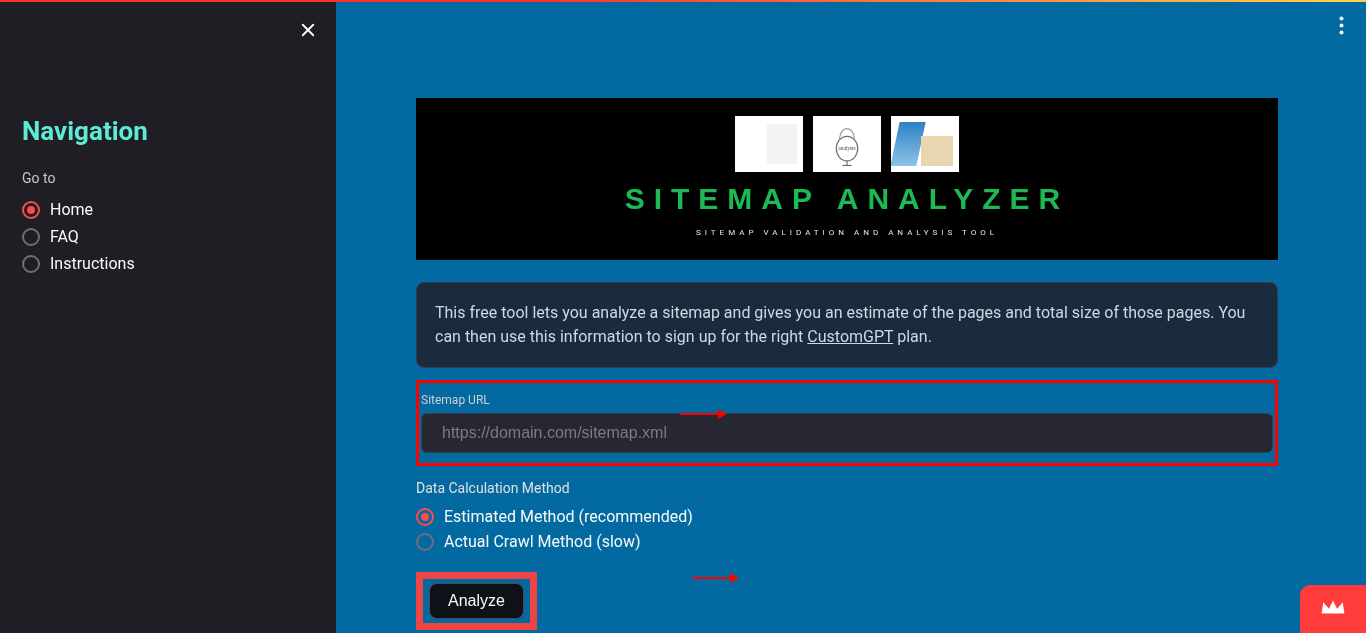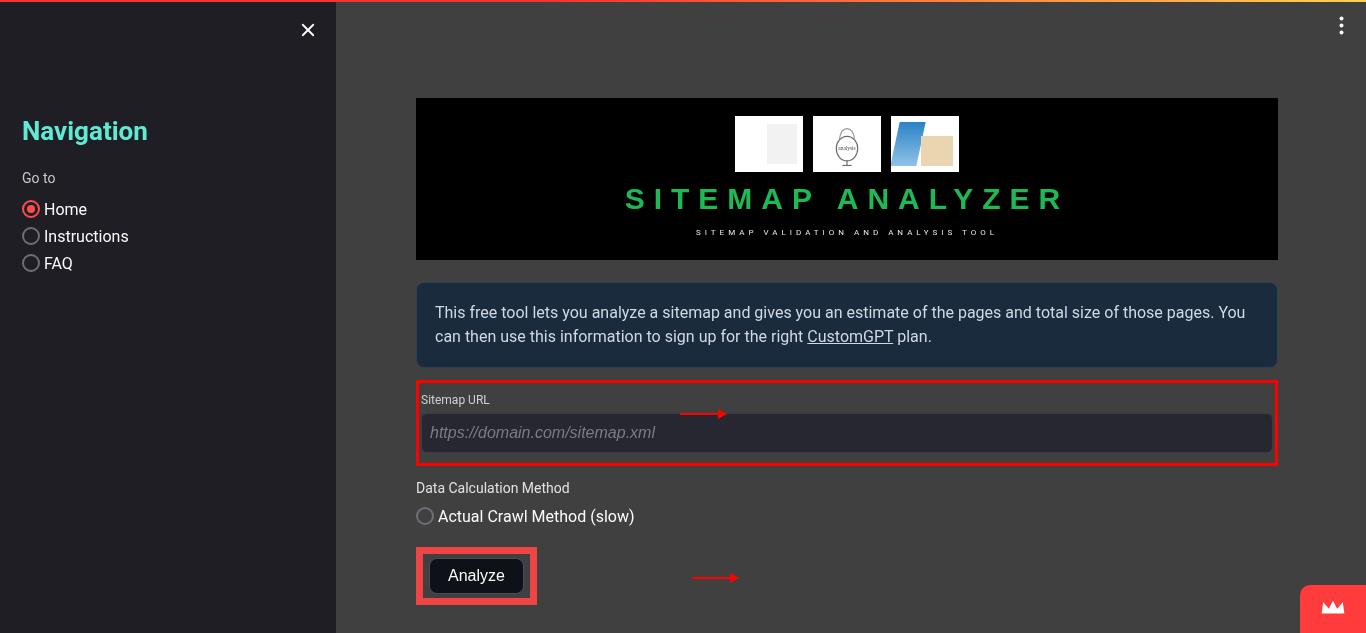--- a/index.html
+++ b/index.html
@@ -53,22 +53,22 @@
     margin-bottom: 24px;
     color: #5eead4;
   }
   .sidebar .goto {
     font-size: 14px;
     color: #c7c7c7;
     margin-bottom: 10px;
   }
   .nav-item {
     display: flex;
-    align-items: flex-start;
-    gap: 4px;
+    align-items: center;
+    gap: 10px;
     padding: 4px 0;
     cursor: pointer;
     color: #fafafa;
     font-size: 16px;
   }
   .radio-outer {
     width: 18px; height: 18px;
     border-radius: 50%;
     border: 2px solid #6e6e78;
     display:flex;align-items:center;justify-content:center;
@@ -81,21 +81,21 @@
     background: #ff4b4b;
     display: none;
   }
   .radio-outer.selected .radio-inner { display:block; }
 
   
   .main {
     flex: 1;
     position: relative;
     overflow: hidden;
-    background:#404040;
+    background:#0369a1;
   }
   .more-btn {
     position: absolute;
     top: 14px;
     right: 22px;
     cursor: pointer;
   }
   .more-btn svg { width: 5px; height: 19px; fill: #fafafa; }
 
   .content-col {
@@ -189,25 +189,24 @@
     color:#cfcfcf;
     margin-bottom:6px;
     padding-left:0;
   }
   .text-input {
     width:100%;
     height:40px;
     background:#262730;
     border:1px solid #3a3b44;
     border-radius:6px;
-    padding:0 8px;
+    padding:0 20px;
     color:#fafafa;
     font-size:16px;
     outline:none;
-    font-style:italic;
   }
   .text-input::placeholder { color:#7b7b85; }
 
   
   .arrow {
     position:absolute;
     display:flex;
     align-items:center;
   }
   .arrow .shaft {
@@ -289,25 +288,25 @@
     <div class="goto">Go to</div>
 
     <div class="nav-item">
       <span class="radio-outer selected">
           <span class="radio-inner"></span>
         </span>
       <span>Home</span>
     </div>
     <div class="nav-item">
       <span class="radio-outer"></span>
-      <span>Instructions</span>
+      <span>FAQ</span>
     </div>
     <div class="nav-item">
       <span class="radio-outer"></span>
-      <span>FAQ</span>
+      <span>Instructions</span>
     </div>
   </aside>
 
   <main class="main">
 
     <div class="more-btn">
       <span>
         <svg viewBox="0 0 5 19">
           <circle cx="2.5" cy="2.5" r="2"></circle>
           <circle cx="2.5" cy="9.5" r="2"></circle>
@@ -347,20 +346,26 @@
       
       <div class="field-block">
         <div class="field-label">Sitemap URL</div>
         <input class="text-input" type="text" placeholder="https://domain.com/sitemap.xml" style="">
       </div>
 
       
       <div class="method-label">Data Calculation Method</div>
       <div class="method-options">
         <div class="nav-item">
+          <span class="radio-outer selected">
+              <span class="radio-inner"></span>
+            </span>
+          <span>Estimated Method (recommended)</span>
+        </div>
+        <div class="nav-item">
           <span class="radio-outer"></span>
           <span>Actual Crawl Method (slow)</span>
         </div>
       </div>
 
       
       <div class="analyze-wrap">
         <button class="analyze-btn">Analyze</button>
       </div>
       <br>

